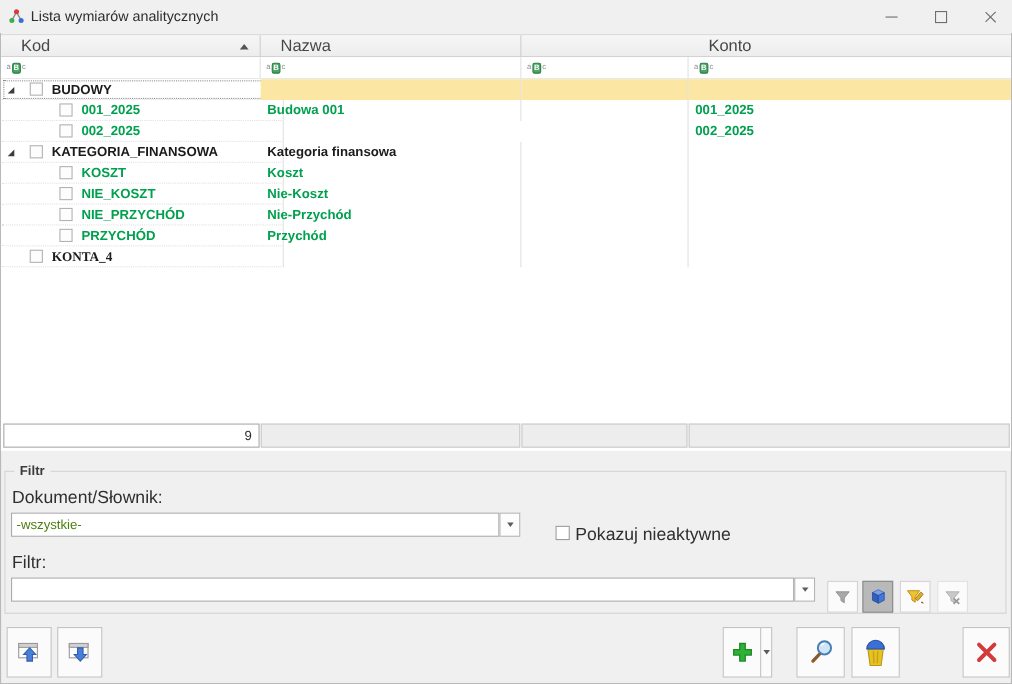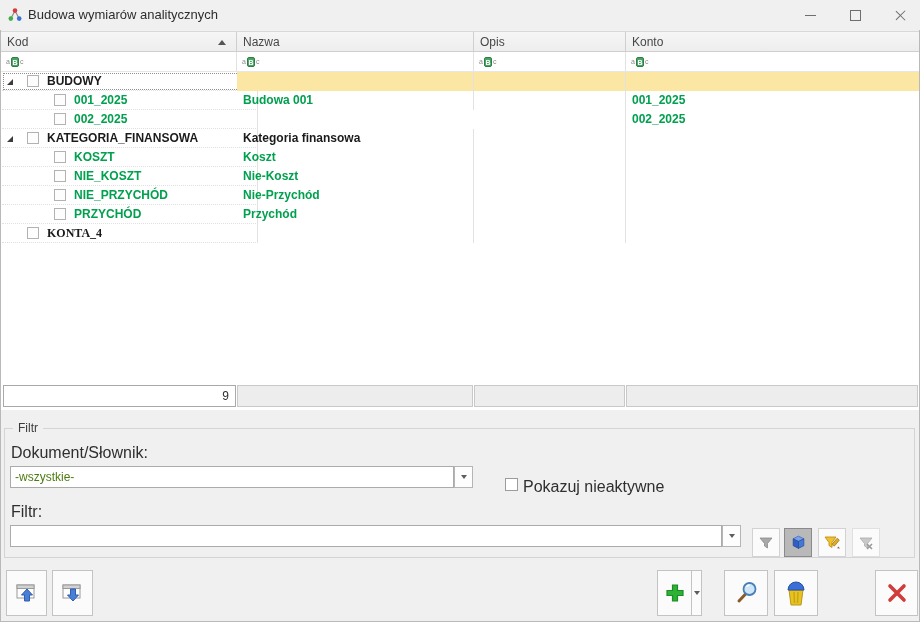--- a/index.html
+++ b/index.html
@@ -23,21 +23,21 @@
   .winbtn.min{left:789px}.winbtn.max{left:834px}.winbtn.cls{left:879px}
   .glyph-min{width:11px;height:0;border-top:1px solid #6e6e6e;}
   .glyph-max{width:9px;height:9px;border:1px solid #6e6e6e;background:transparent;}
   .glyph-cls{position:relative;width:11px;height:11px;}
   .glyph-cls:before,.glyph-cls:after{content:"";position:absolute;left:5px;top:-1px;width:1.4px;height:13px;background:#6e6e6e;}
   .glyph-cls:before{transform:rotate(45deg);}  .glyph-cls:after{transform:rotate(-45deg);}
 
   
   .grid-body{position:absolute;top:31px;left:1px;width:918px;height:378px;background:#fff;}
   .ghead{position:absolute;top:31px;left:1px;width:918px;height:21px;background:linear-gradient(#f6f6f6,#ededed);border-top:1px solid #d9d9d9;border-bottom:1px solid #cfcfcf;box-sizing:border-box;}
-  .ghead .hcell{position:absolute;top:0;height:20px;line-height:20px;font-size:12px;color:#474747;padding-left:6px;box-sizing:border-box;border-right:1px solid #cfcfcf;white-space:nowrap;}
+  .ghead .hcell{position:absolute;top:0;height:20px;line-height:20px;font-size:15px;color:#474747;padding-left:18px;box-sizing:border-box;border-right:1px solid #cfcfcf;white-space:nowrap;}
   .h-kod{left:0;width:236px;} .h-nazwa{left:236px;width:237px;} .h-opis{left:473px;width:152px;} .h-konto{left:625px;width:293px;border-right:none !important;}
   .sort-asc{position:absolute;right:10px;top:8px;width:0;height:0;border-left:4px solid transparent;border-right:4px solid transparent;border-bottom:5px solid #555;}
 
   .gfilterrow{position:absolute;top:52px;left:1px;width:918px;height:20px;background:#fff;border-bottom:1px solid #e6e6e6;box-sizing:border-box;}
   .fcell{position:absolute;top:0;height:19px;border-right:1px solid var(--grid-line);box-sizing:border-box;}
   .f-kod{left:0;width:236px;} .f-nazwa{left:236px;width:237px;} .f-opis{left:473px;width:152px;} .f-konto{left:625px;width:293px;border-right:none;}
   .abc{position:absolute;left:5px;top:4px;display:flex;align-items:center;height:11px;}
   .abc .lt{font-size:7px;color:#8a8a8a;line-height:11px;}
   .abc .bx{display:inline-block;width:8px;height:10px;margin:0 1px;background:#4aa564;border:1px solid #2e7d46;border-radius:2px;color:#fff;font-size:7px;font-weight:bold;text-align:center;line-height:10px;box-sizing:border-box;}
 
@@ -55,21 +55,21 @@
   .rowchk{position:absolute;top:3px;width:12px;height:12px;background:#fdfdfd;border:1px solid #b2b2b2;box-sizing:border-box;}
   .kodtext{position:absolute;top:0;line-height:18px;}
 
   
   .gfooter{position:absolute;top:384px;left:1px;width:918px;height:26px;background:#fff;}
   .count-cell{position:absolute;left:2px;top:1px;width:233px;height:22px;background:#fff;border:1px solid #a9a9a9;box-sizing:border-box;font-size:12px;color:#2f2f2f;text-align:right;line-height:20px;padding-right:6px;}
   .fsum{position:absolute;top:1px;height:22px;background:#ededed;border:1px solid #c9c9c9;box-sizing:border-box;}
   .fs-nazwa{left:236px;width:236px;} .fs-opis{left:473px;width:151px;} .fs-konto{left:625px;width:292px;}
 
   
-  .groupbox{position:absolute;left:4px;top:428px;width:911px;height:130px;border:1px solid #d4d4d4;box-sizing:border-box;}
+  .groupbox{position:absolute;left:4px;top:428px;width:911px;height:130px;border:1px solid #d4d4d4;box-sizing:border-box;font-weight:bold;}
   .legend{position:absolute;left:8px;top:-8px;background:var(--win-bg);padding:0 5px;font-size:12px;color:#3c3c3c;}
   .lbl{position:absolute;font-size:16px;color:#2f2f2f;white-space:nowrap;}
   .lbl-dok{left:11px;top:444px;} .lbl-filtr{left:11px;top:503px;}
   .combo{position:absolute;background:#fff;border:1px solid #ababab;box-sizing:border-box;}
   .combo .val{position:absolute;left:4px;top:0;font-size:12px;color:#4d7c0f;line-height:20px;white-space:nowrap;}
   .combo-dok{left:10px;top:466px;width:444px;height:22px;}
   .drop-btn{position:absolute;width:19px;height:22px;background:#fdfdfd;border:1px solid #b5b5b5;box-sizing:border-box;display:flex;align-items:center;justify-content:center;}
   .db-dok{left:454px;top:466px;} .db-filtr{left:722px;top:525px;}
   .darr{width:0;height:0;border-left:3.5px solid transparent;border-right:3.5px solid transparent;border-top:4px solid #5c5c5c;}
   .chk{position:absolute;width:13px;height:13px;background:#fff;border:1px solid #9c9c9c;box-sizing:border-box;}
@@ -90,41 +90,40 @@
 </head>
 <body>
 
 <div class="titlebar">
   <svg class="title-icon" viewBox="0 0 16 16">
     <path d="M8 4 L4 11 M8 4 L12 11" stroke="#8a8a8a" stroke-width="1.2" fill="none"></path>
     <circle cx="8" cy="3.6" r="2.3" fill="#d93a3a"></circle>
     <circle cx="3.8" cy="11.6" r="2.3" fill="#3fae49"></circle>
     <circle cx="12.2" cy="11.6" r="2.3" fill="#3a6fd8"></circle>
   </svg>
-  <div class="title-text">Budowa wymiarów analitycznych</div>
+  <div class="title-text">Lista wymiarów analitycznych</div>
   <div class="winbtn min">
       <div class="glyph-min"></div>
     </div>
   <div class="winbtn max">
       <div class="glyph-max"></div>
     </div>
   <div class="winbtn cls">
       <div class="glyph-cls"></div>
     </div>
 </div>
 
 <div class="grid-body"></div>
 
 <div class="ghead">
   <div class="hcell h-kod">
     <span>Kod</span>
     <div class="sort-asc"></div>
   </div>
   <div class="hcell h-nazwa"><span>Nazwa</span></div>
-  <div class="hcell h-opis"><span>Opis</span></div>
   <div class="hcell h-konto"><span>Konto</span></div>
 </div>
 
 <div class="gfilterrow">
   <div class="fcell f-kod">
     <span class="abc">
         <span class="lt">a</span>
         <span class="bx">B</span>
         <span class="lt">c</span>
       </span>

